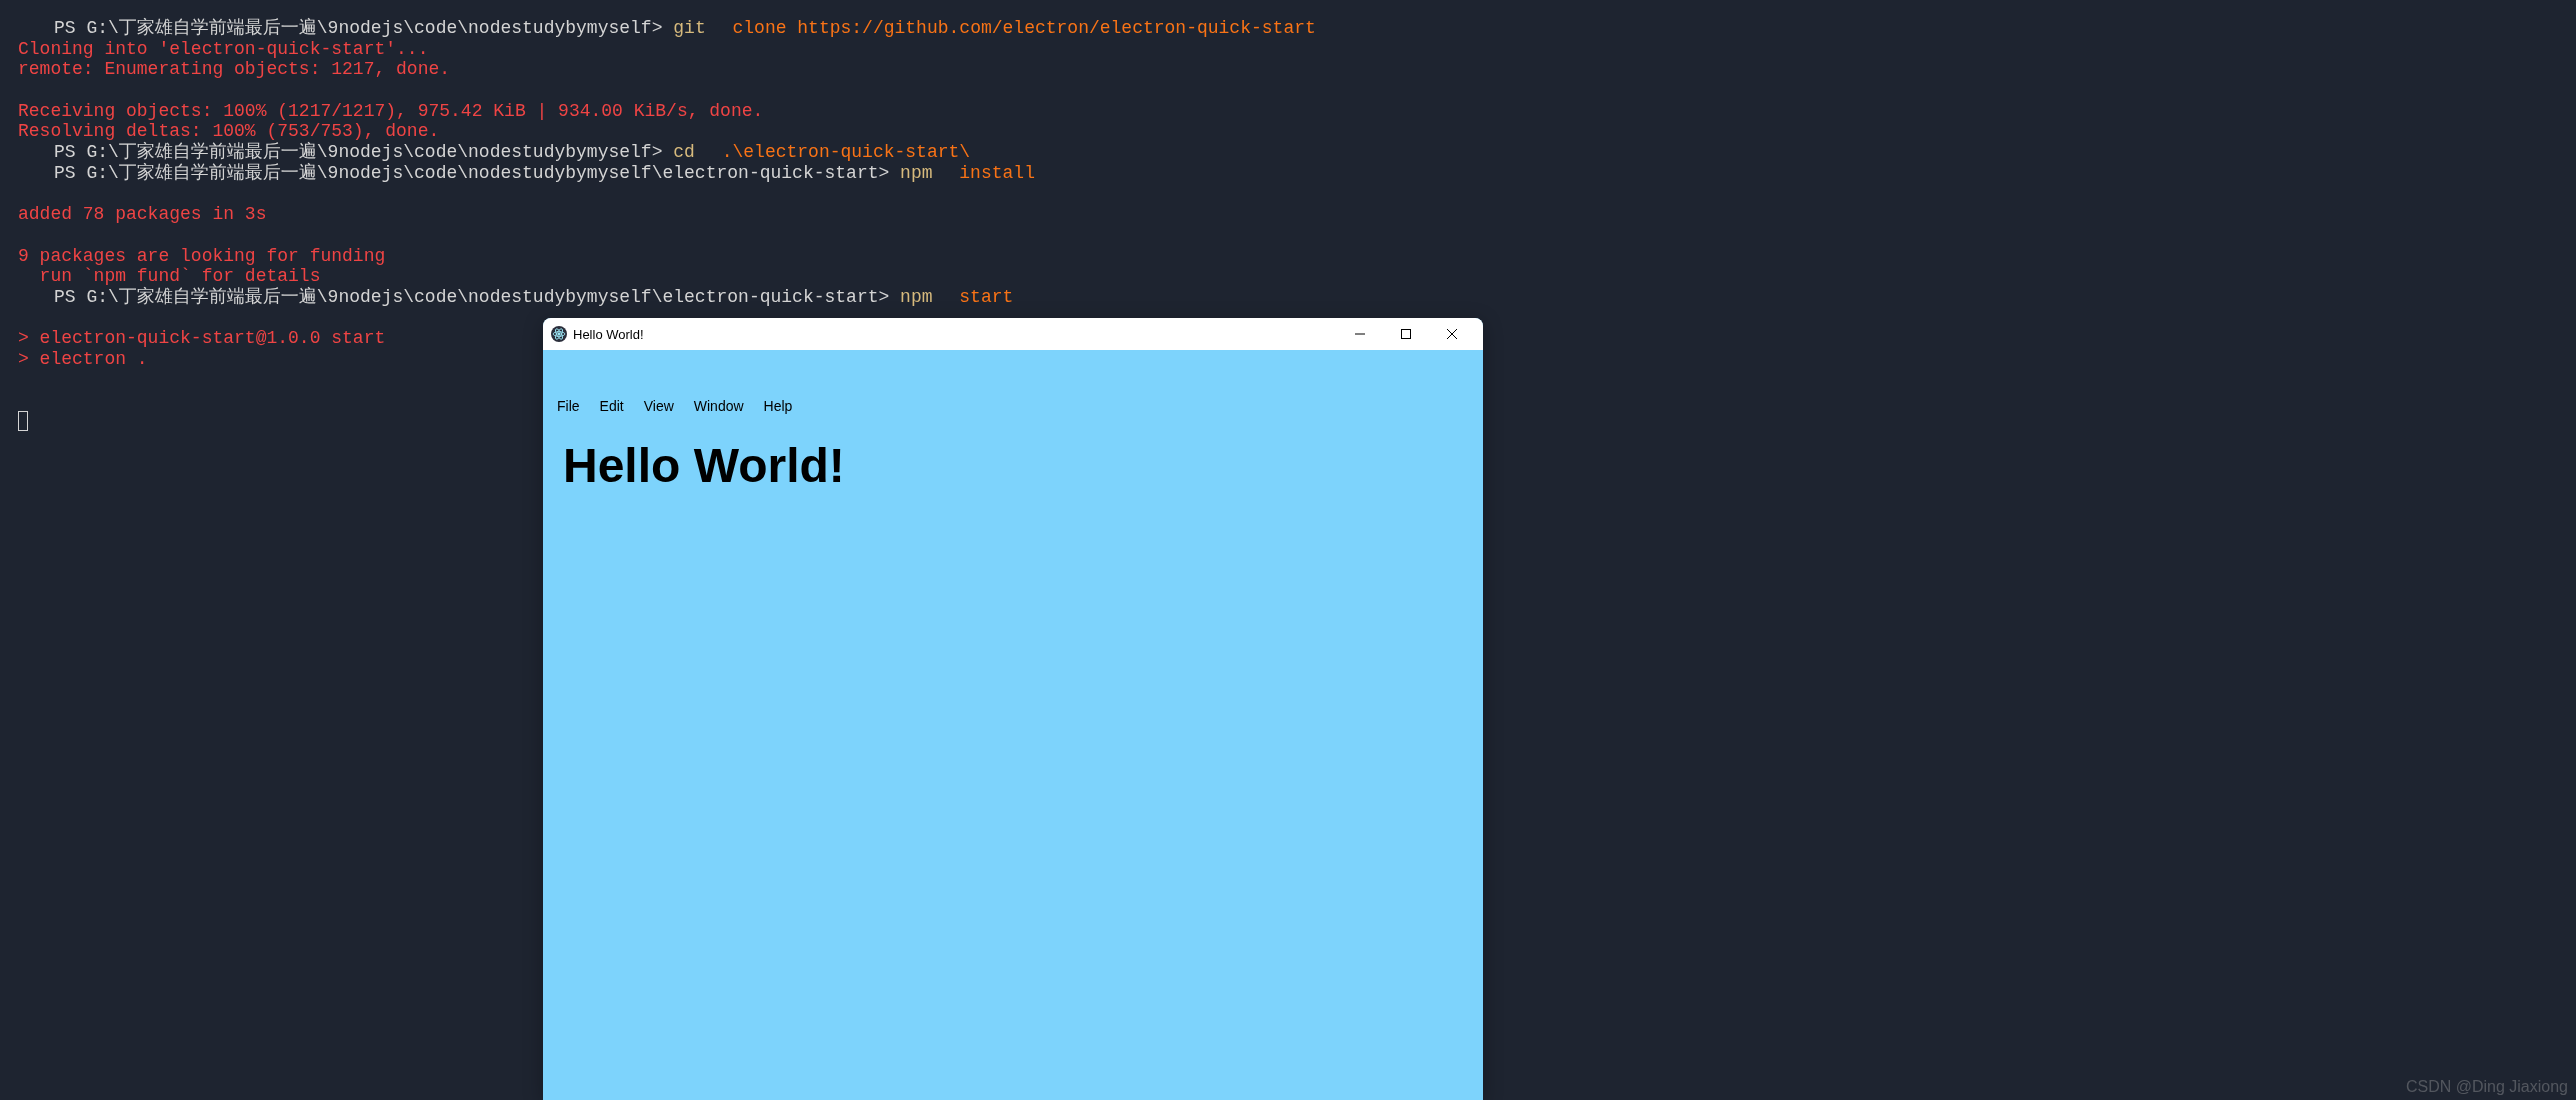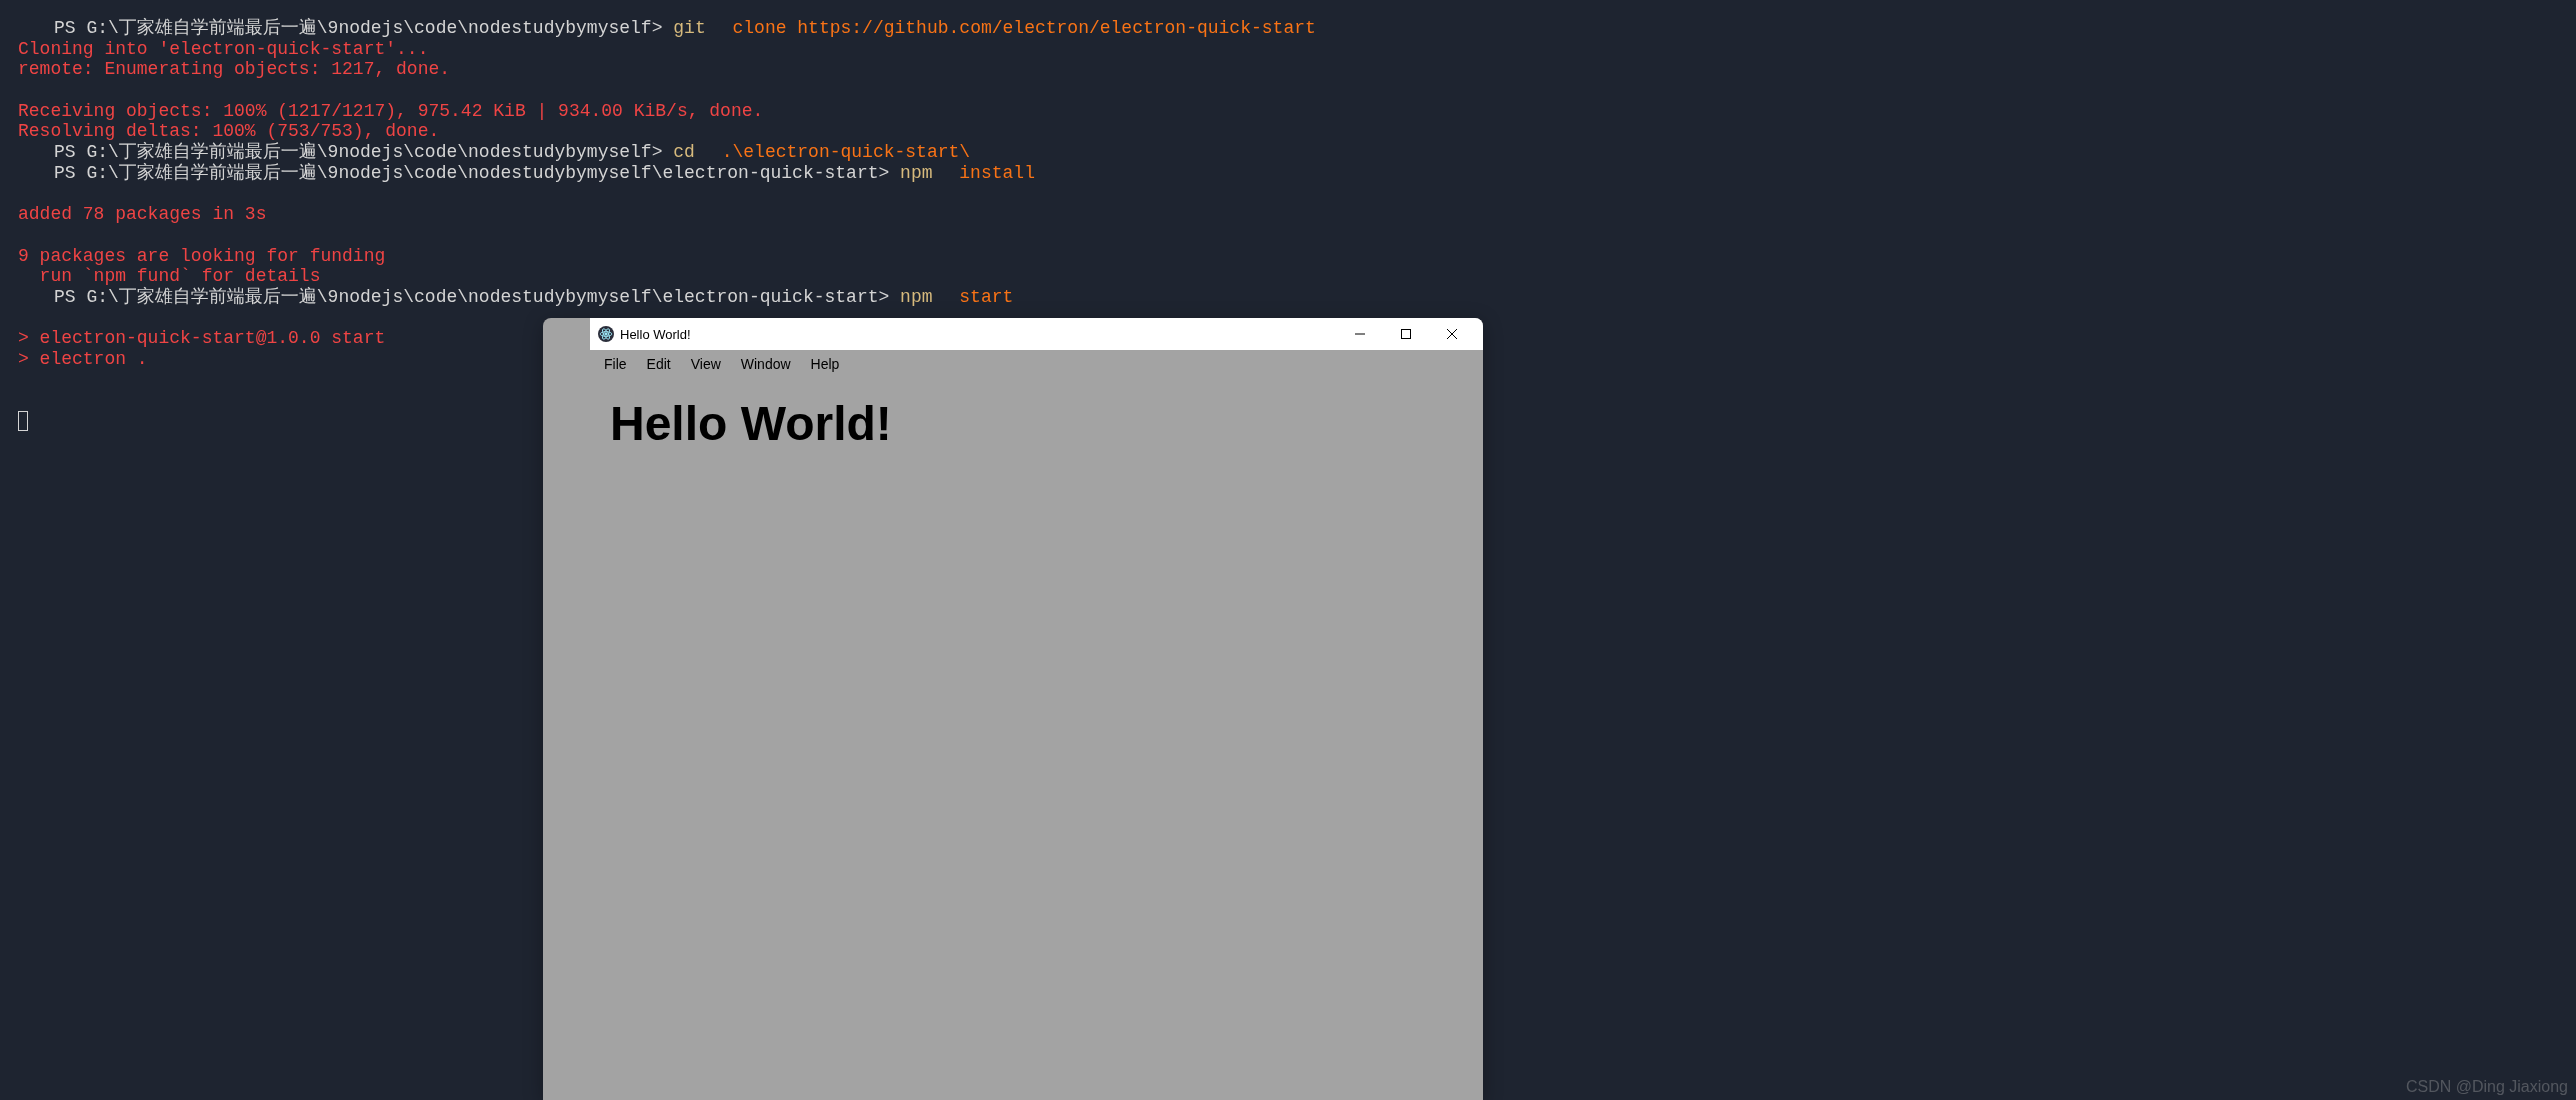--- a/index.html
+++ b/index.html
@@ -33,26 +33,25 @@
       height: 20px;
       border: 1px solid #d4d4d4;
       vertical-align: middle;
     }
     .electron-window {
       position: absolute;
       left: 543px;
       top: 318px;
       width: 940px;
       height: 783px;
-      background: #a3a3a3;
+      background: #7dd3fc;
       border-radius: 8px 8px 0 0;
       box-shadow: 0 4px 20px rgba(0,0,0,0.3);
       font-family: 'Segoe UI', Arial, sans-serif;
       overflow: hidden;
-      padding-left: 47px;
     }
     .titlebar {
       height: 32px;
       display: flex;
       align-items: center;
       padding: 0 8px;
       background: #ffffff;
       color: #000;
       font-size: 13px;
     }
@@ -90,20 +89,21 @@
       width: 10px;
       height: 10px;
     }
     .menubar {
       height: 28px;
       display: flex;
       align-items: center;
       padding: 0 4px;
       font-size: 14px;
       color: #000;
+      margin-top: 42px;
     }
     .menubar-item {
       padding: 4px 10px;
       cursor: pointer;
     }
     .content {
       padding: 18px 20px;
       color: #000;
     }
     .content h1 {

